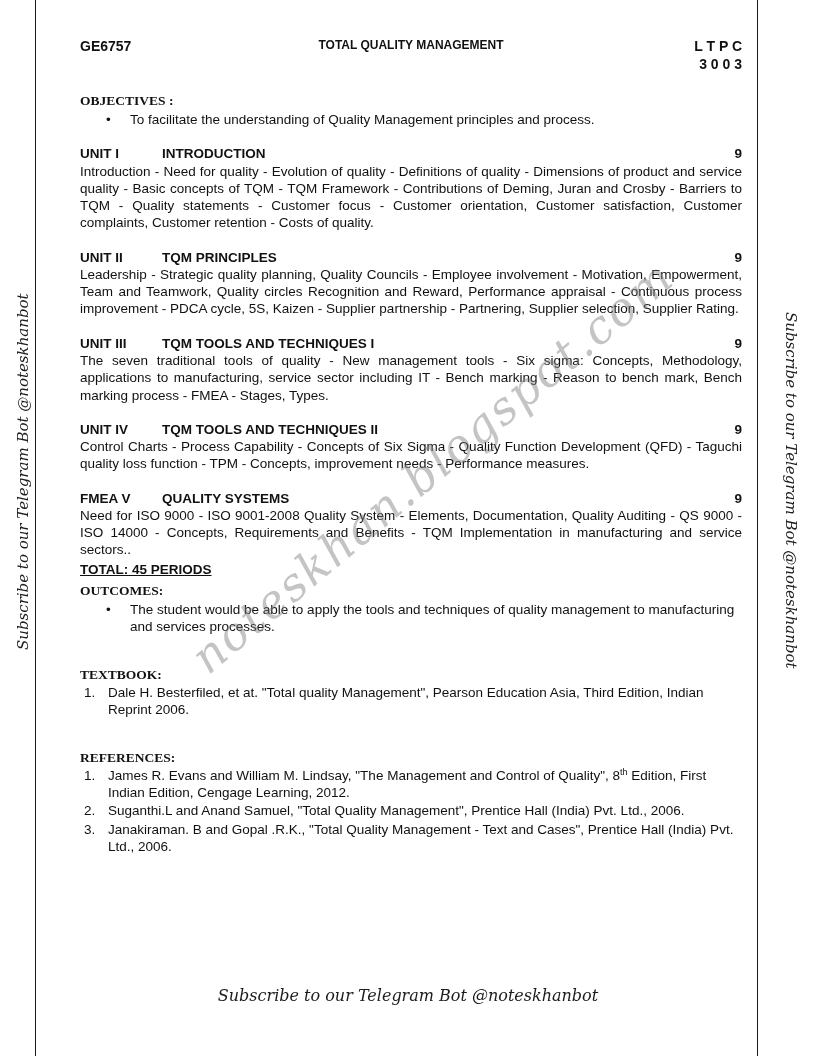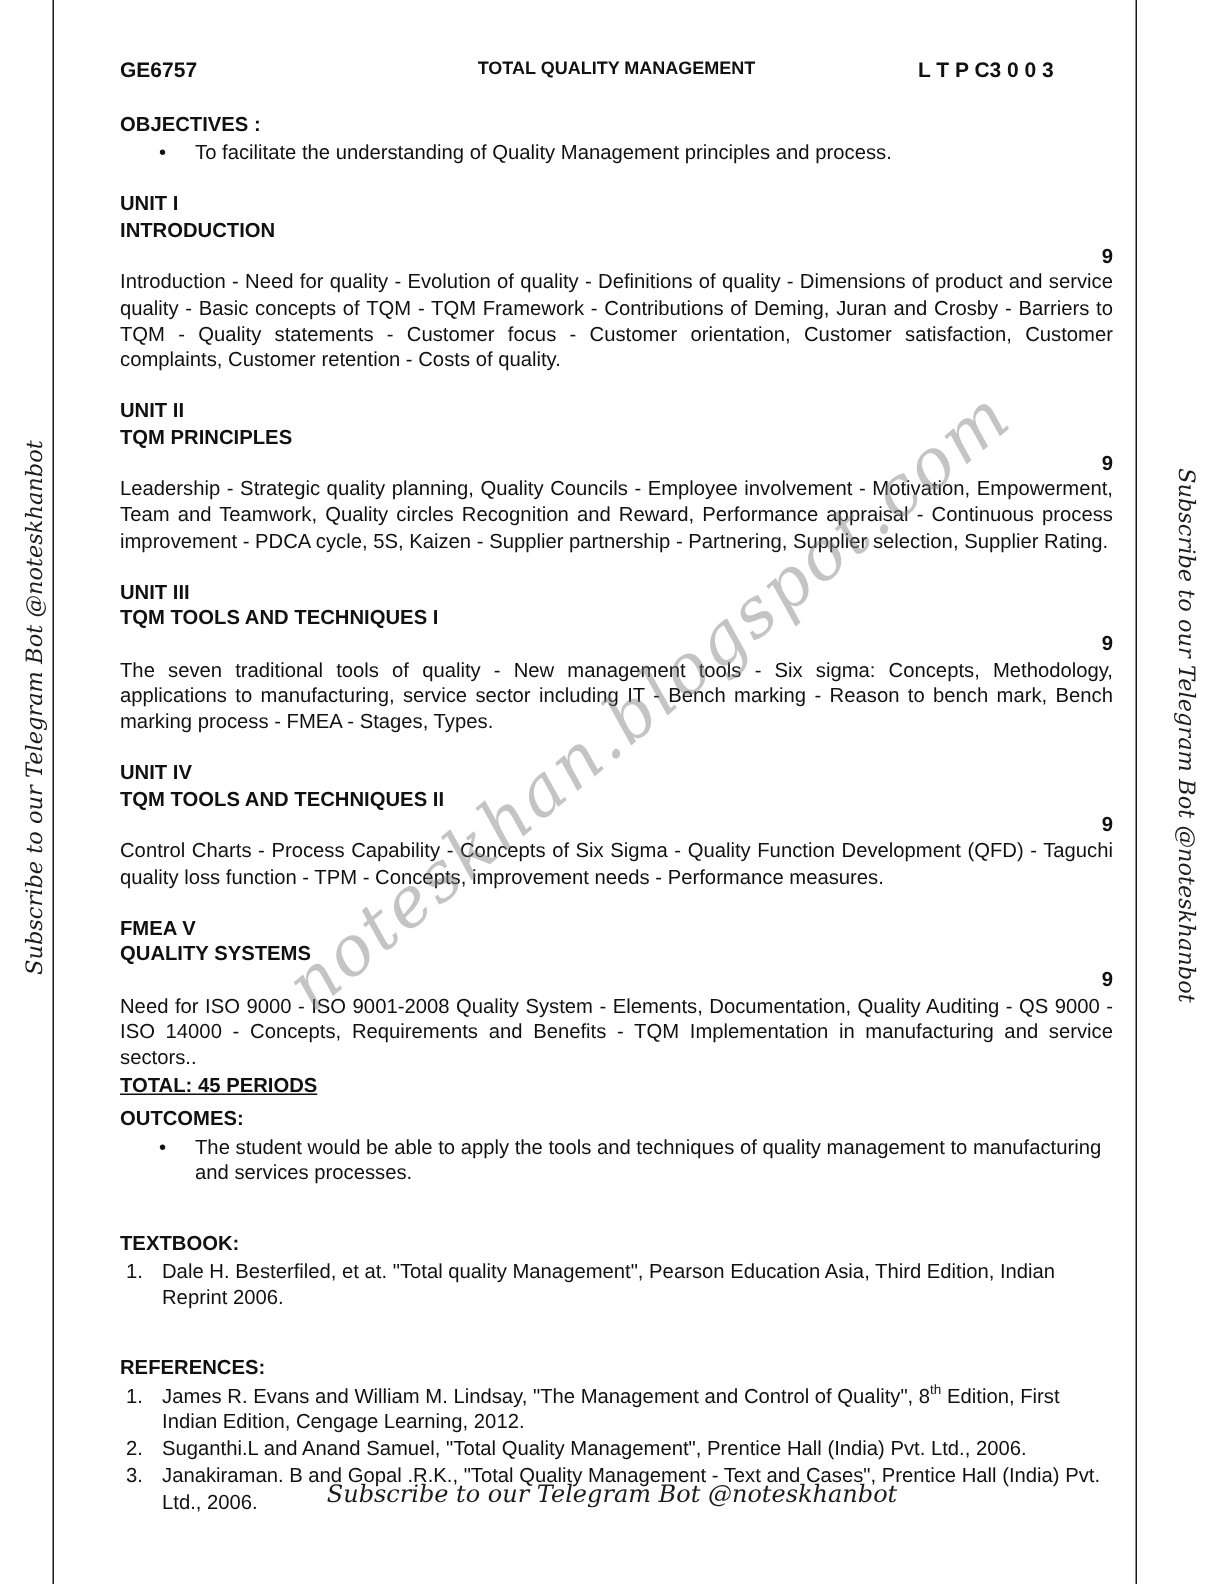--- a/index.html
+++ b/index.html
@@ -13,31 +13,31 @@
   .rule-right { left:757px; }
 
   .content {
     position:absolute; left:80px; top:38px; width:662px;
     font-size:13.5px; line-height:1.28;
   }
 
   .header-row { display:flex; font-weight:bold; }
   .course-code { width:130px; font-size:14px; }
   .course-title { flex:1; text-align:center; font-size:12px; }
-  .ltpc { width:130px; display:flex; flex-direction:row; align-items:flex-end; white-space:pre; font-size:14px; }
+  .ltpc { width:130px; display:flex; flex-direction:column; align-items:flex-end; white-space:pre; font-size:14px; }
 
-  .heading { font-weight:bold; }
+  .heading { font-weight:bold;font-family:Liberation Serif, serif; }
   .section-objectives { margin-top:18px; }
 
   .bullet-item { display:flex; margin-top:2px; }
   .bullet-glyph { width:24px; padding-left:26px; box-sizing:content-box; flex:0 0 auto; }
   .bullet-text { flex:1; }
 
   .unit { margin-top:17px; }
-  .unit-heading { display:flex; font-weight:bold;flex-direction:column; }
+  .unit-heading { display:flex; font-weight:bold; }
   .unit-label { width:82px; flex:0 0 auto; }
   .unit-title { flex:1; }
   .unit-hours { flex:0 0 auto; text-align:right; }
   .unit-body { text-align:justify; }
 
   .total-line { margin-top:2px; font-weight:bold; text-align:left;text-decoration:underline; }
   .section-outcomes { margin-top:4px; }
 
   .section-textbook { margin-top:30px; }
   .section-references { margin-top:30px; }

